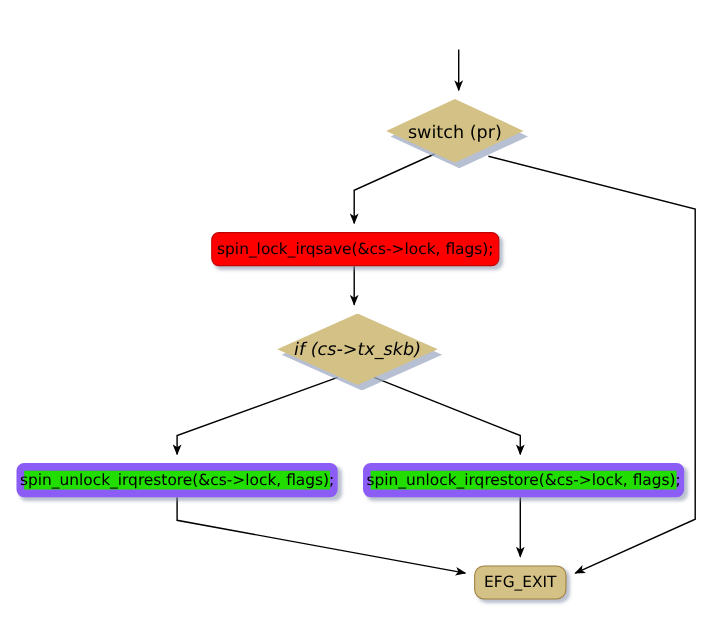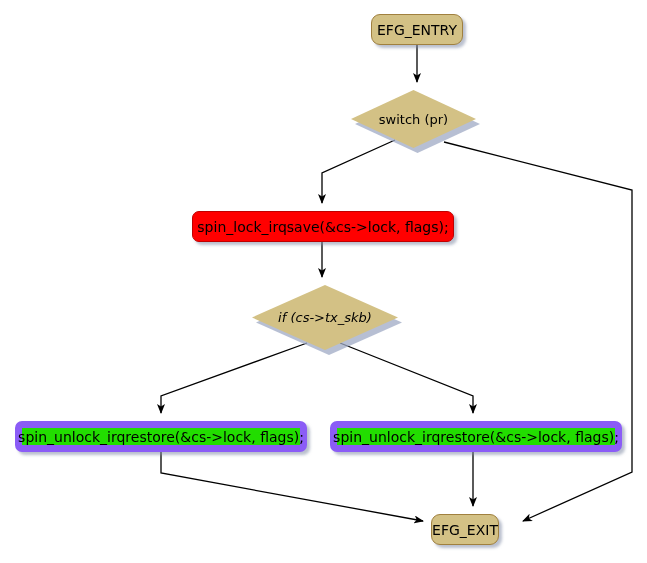--- a/index.html
+++ b/index.html
@@ -55,21 +55,21 @@
   }
   .node-action.fill-green {
     background: #22DD00;
     border: 7px solid #8b5cf6;
   }
   
   .node-decision {
     background: transparent;
     border: none;
     box-shadow: none;
-    font-size: 13px;
+    font-size: 16px;
   }
   .node-decision .diamond-shadow,
   .node-decision .diamond-face {
     position: absolute;
     left: 0;
     top: 0;
     width: 100%;
     height: 100%;
   }
   .node-decision .diamond-shadow {
@@ -126,23 +126,20 @@
 
     <g>
       <path d="M161,452 L161,473 L423,521" stroke="#000000" stroke-width="1.3" fill="none" marker-end="url(#arrowhead)"></path>
     </g>
 
     <g>
       <path d="M473,452 L473,506" stroke="#000000" stroke-width="1.3" fill="none" marker-end="url(#arrowhead)"></path>
     </g>
   </svg>
 
-  <div class="node node-terminal" style="left:371px; top:14px; width:92px; height:31px;">
-    <span>EFG_ENTRY</span>
-  </div>
 
   <div class="node node-decision" style="left:351px; top:90px; width:125px; height:58px;">
     <span class="diamond-shadow"></span>
     <span class="diamond-face"></span>
     <span class="diamond-label">switch (pr)</span>
   </div>
 
   <div class="node node-action fill-red" style="left:192px; top:211px; width:262px; height:31px;">
     <span>spin_lock_irqsave(&amp;cs-&gt;lock, flags);</span>
   </div>
@@ -154,17 +151,17 @@
   </div>
 
   <div class="node node-action fill-green" style="left:15px; top:421px; width:292px; height:31px;">
     <span>spin_unlock_irqrestore(&amp;cs-&gt;lock, flags);</span>
   </div>
 
   <div class="node node-action fill-green" style="left:330px; top:421px; width:292px; height:31px;">
     <span>spin_unlock_irqrestore(&amp;cs-&gt;lock, flags);</span>
   </div>
 
-  <div class="node node-terminal" style="left:431px; top:514px; width:68px; height:31px;text-align:right;">
+  <div class="node node-terminal" style="left:431px; top:514px; width:84px; height:31px;text-align:right;">
     <span>EFG_EXIT</span>
   </div>
 
 </div>
 
 </body></html>

